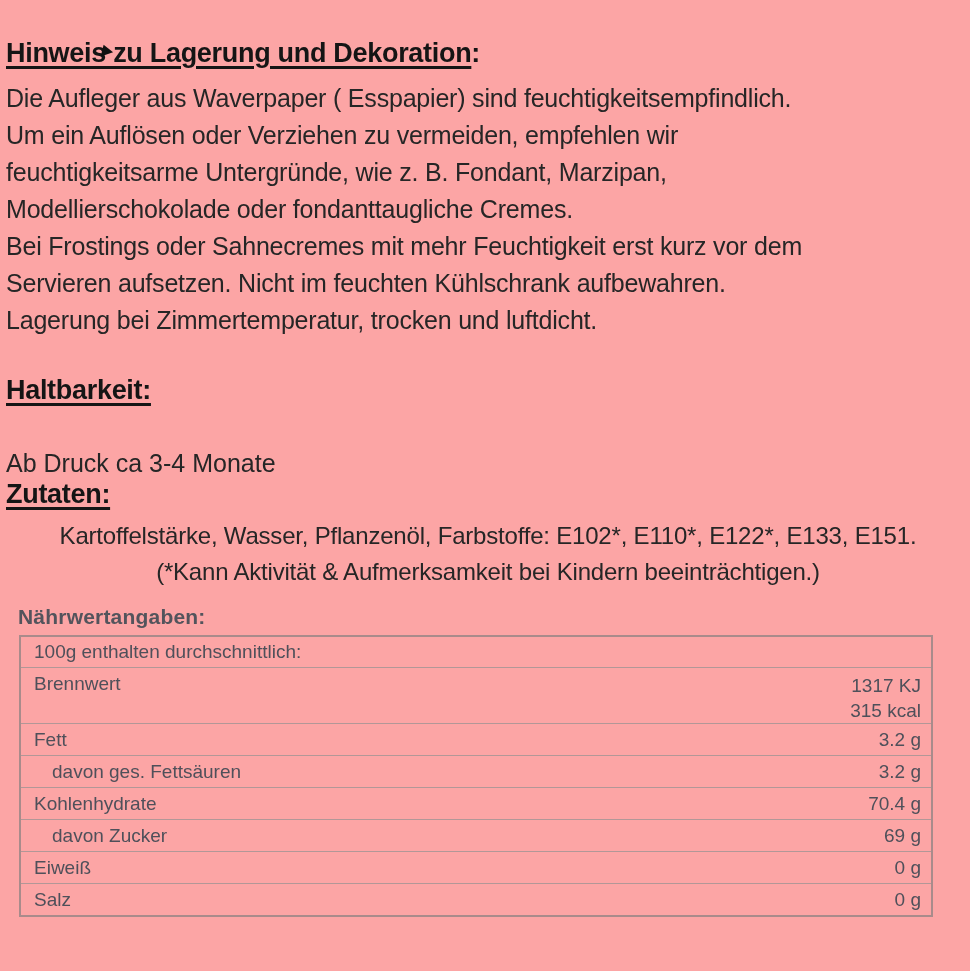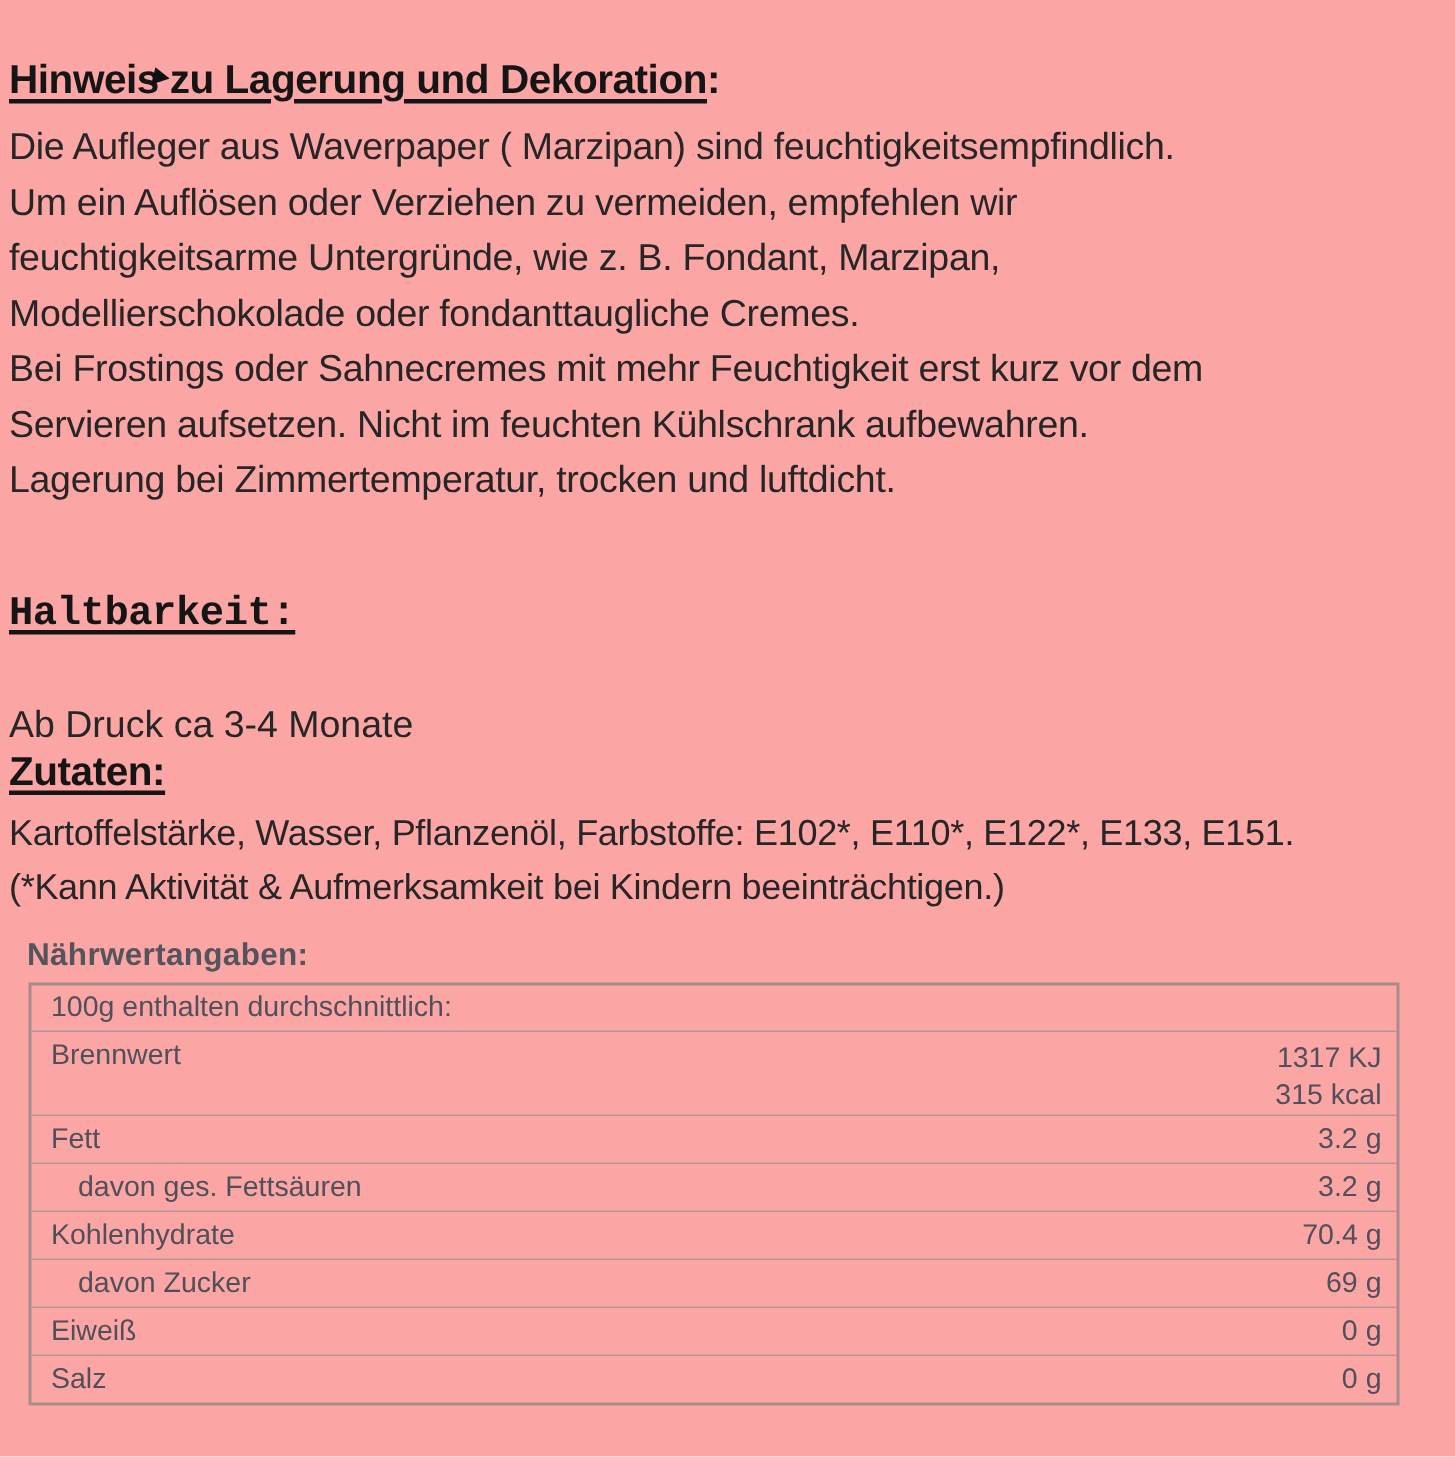--- a/index.html
+++ b/index.html
@@ -15,21 +15,21 @@
   .h1, .h2{
     margin:0 0 0 6px;
     font-size:27px;
     font-weight:bold;
     color:#151515;
     line-height:30px;
     letter-spacing:-0.3px;
     position:relative;
   }
   .h1{padding-top:38px;}
-  .h2-halt{margin-top:56px;font-family:Liberation Mono, monospace;}
+  .h2-halt{margin-top:36px;}
   .h2-zut{}
   .u{
     text-decoration:underline;
     text-decoration-thickness:2.5px;
     text-underline-offset:4px;
   }
   .colon{font-weight:600;}
   
   .cursor-artifact{
     position:absolute;
@@ -52,20 +52,21 @@
     margin:42px 0 0 6px;
     font-size:25px;
     line-height:32px;
     color:#262626;
   }
   .para-ing{
     margin-top:9px;
     font-size:24px;
     line-height:36px;
     letter-spacing:-0.2px;
+    text-align:center;
   }
   
   .nutri-label{
     margin:13px 0 0 18px;
     font-size:21px;
     font-weight:600;
     line-height:27px;
     color:#53545c;
     letter-spacing:0.2px;
   }
@@ -106,21 +107,21 @@
 <body>
 
 <div class="page">
 
   <div class="h1">
     <span class="u">Hinweis zu Lagerung und Dekoration</span><span class="colon">:</span>
     <span class="cursor-artifact"></span>
   </div>
 
   <div class="para">
-    <div class="line">Die Aufleger aus Waverpaper ( Marzipan) sind feuchtigkeitsempfindlich.</div>
+    <div class="line">Die Aufleger aus Waverpaper ( Esspapier) sind feuchtigkeitsempfindlich.</div>
     <div class="line">Um ein Auflösen oder Verziehen zu vermeiden, empfehlen wir</div>
     <div class="line">feuchtigkeitsarme Untergründe, wie z. B. Fondant, Marzipan,</div>
     <div class="line">Modellierschokolade oder fondanttaugliche Cremes.</div>
     <div class="line">Bei Frostings oder Sahnecremes mit mehr Feuchtigkeit erst kurz vor dem</div>
     <div class="line">Servieren aufsetzen. Nicht im feuchten Kühlschrank aufbewahren.</div>
     <div class="line">Lagerung bei Zimmertemperatur, trocken und luftdicht.</div>
   </div>
 
   <div class="h2 h2-halt">
     <span class="u">Haltbarkeit:</span>

